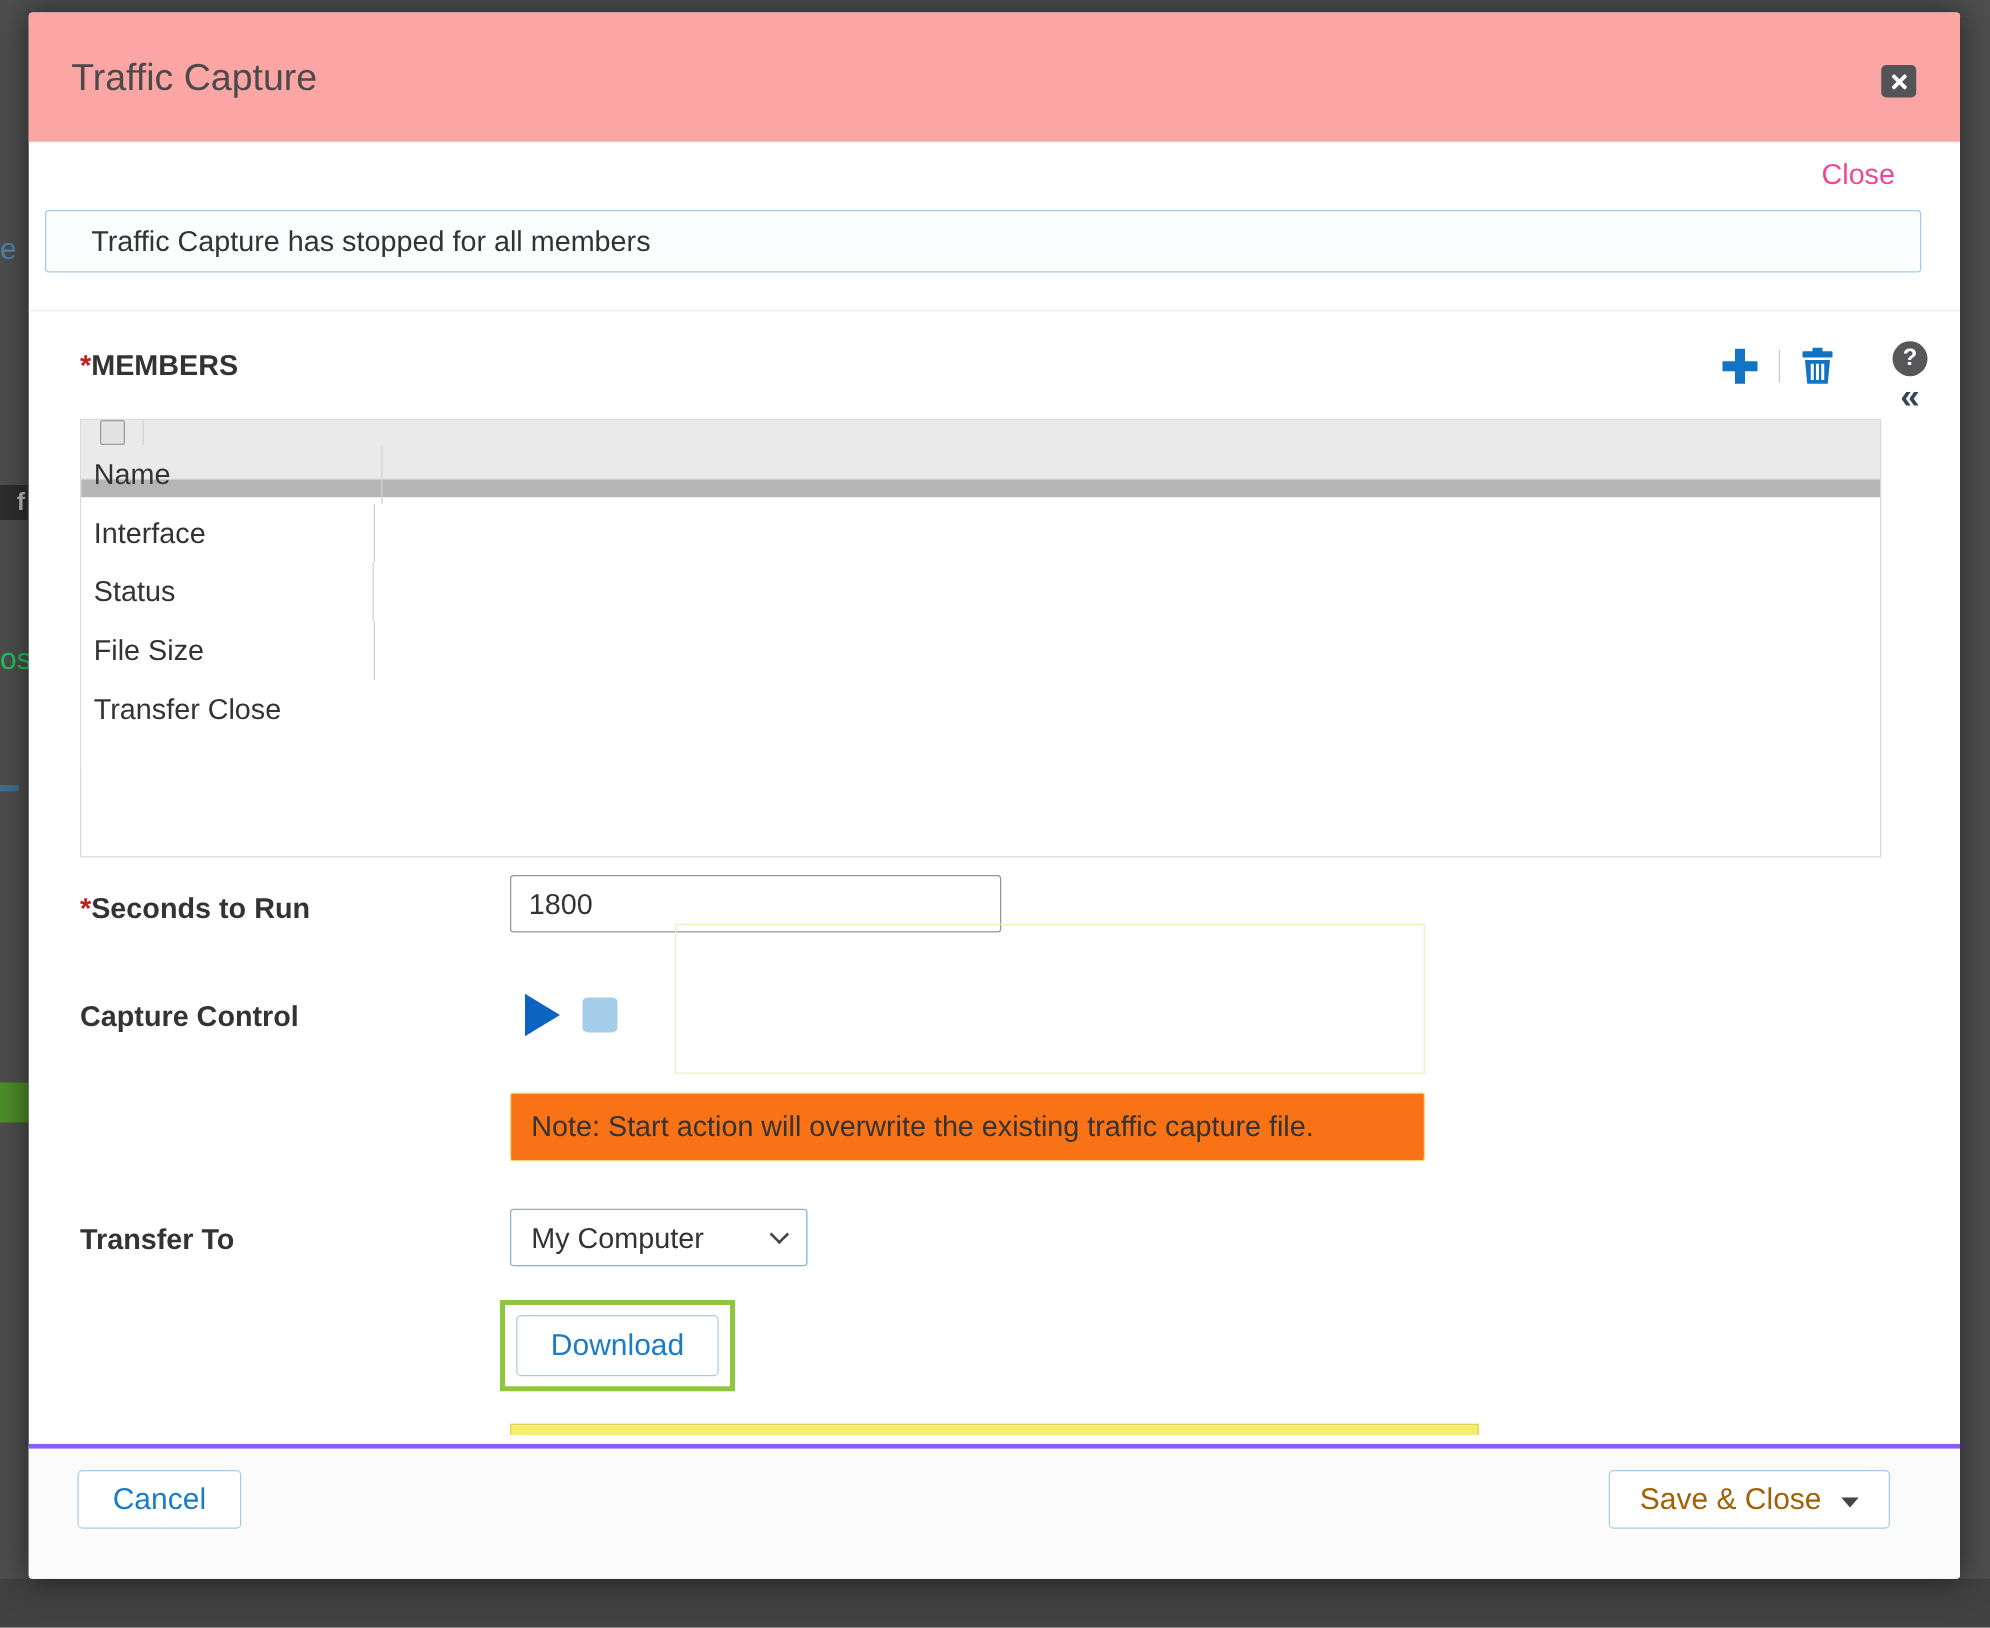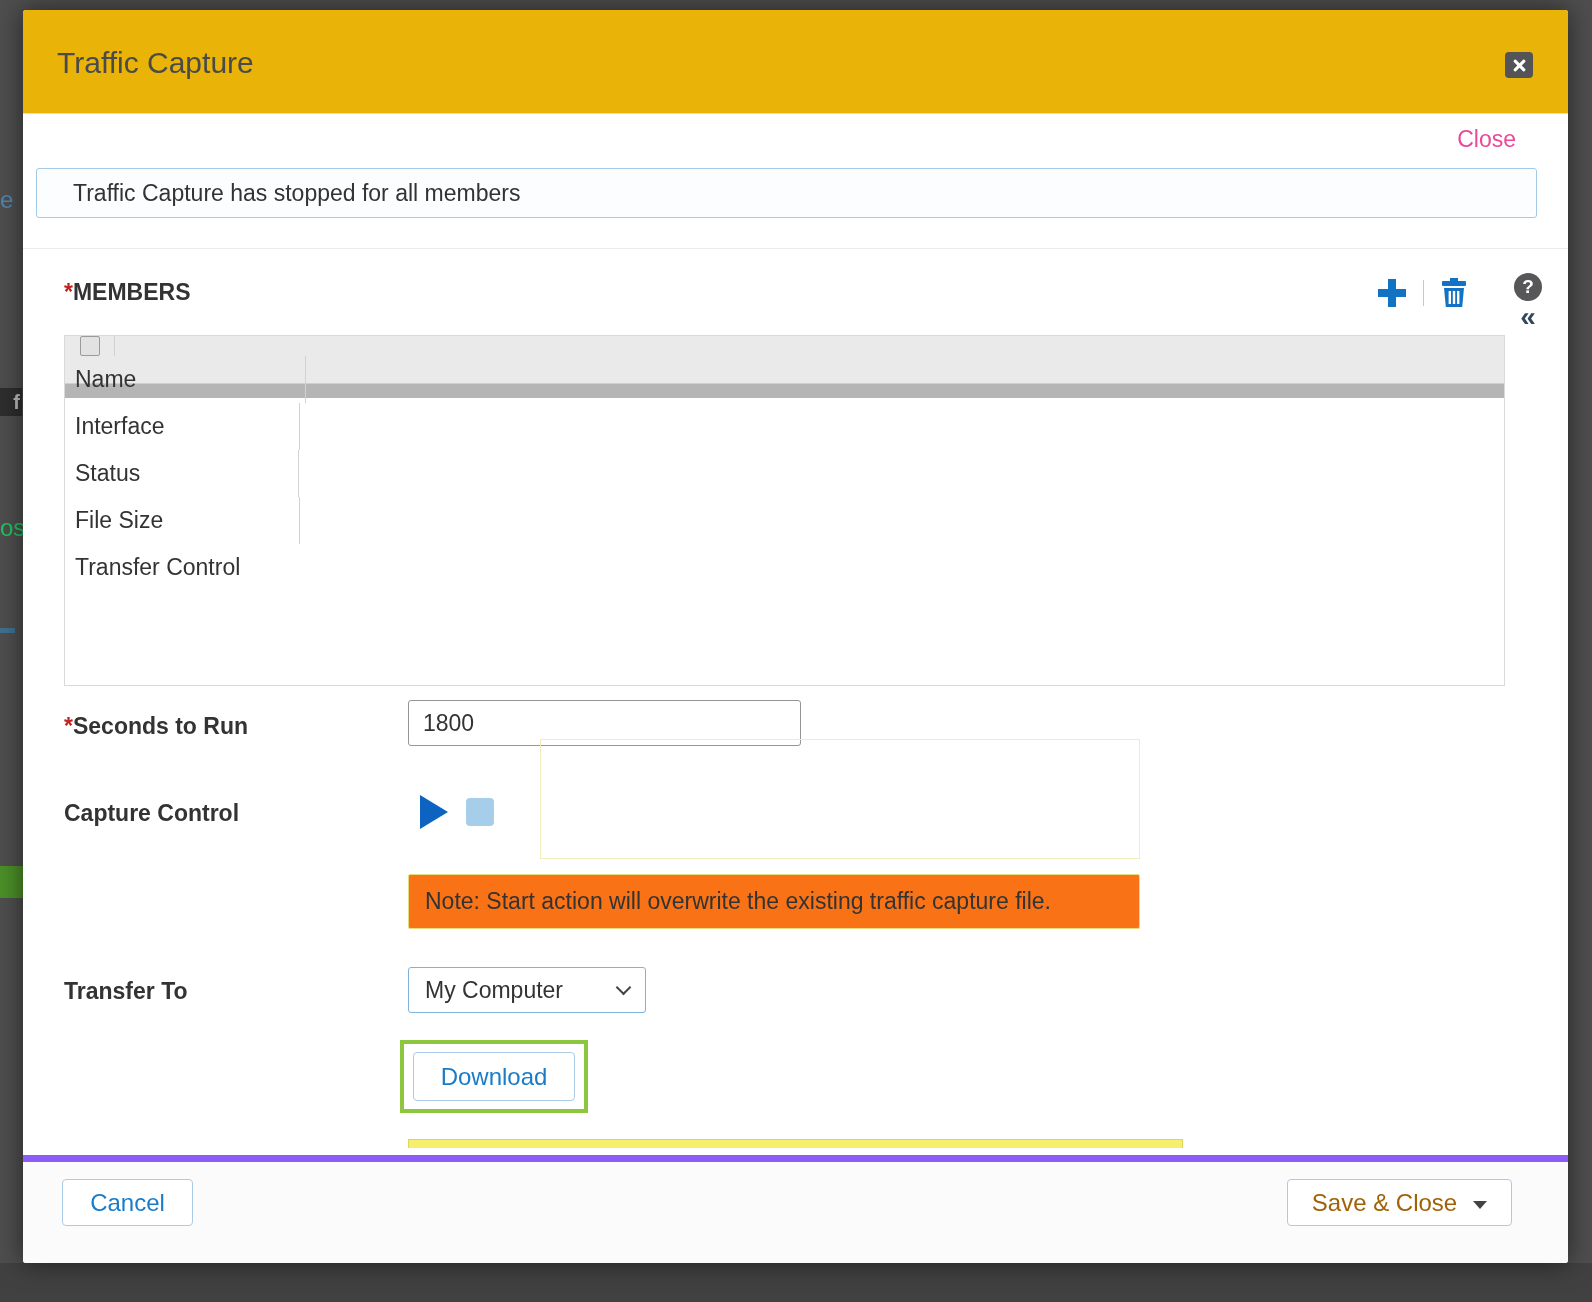--- a/index.html
+++ b/index.html
@@ -21,21 +21,21 @@
   .frag-green { left:0; top:866px; width:23px; height:32px; background:#4c8f28; }
   .bottom-band { position:absolute; left:0; top:1263px; width:100%; height:39px; background:#414141; }
 
   
   .modal {
     position:absolute; left:23px; top:10px; width:1545px; height:1253px;
     background:#ffffff; border-radius:3px; box-shadow:0 0 26px rgba(0,0,0,0.55);
   }
   .modal-header {
     position:absolute; left:0; top:0; width:100%; height:104px;
-    background:#eab308; border-bottom:1px solid #dcdcdc; border-radius:3px 3px 0 0;
+    background:#fca5a5; border-bottom:1px solid #dcdcdc; border-radius:3px 3px 0 0;
   }
   .modal-title { position:absolute; left:34px; top:36px; font-size:30px; color:#4a4a4a; font-weight:400; }
   .x-btn { position:absolute; top:42px; right:35px; width:28px; height:26px; background:#545457; border-radius:4px; cursor:pointer; }
   .x-btn::before, .x-btn::after {
     content:""; position:absolute; left:13px; top:6px; width:3px; height:15px;
     background:#fff; border-radius:1px;
   }
   .x-btn::before { transform:rotate(45deg); }
   .x-btn::after  { transform:rotate(-45deg); }
 
@@ -136,21 +136,21 @@
   .download-btn {
     position:absolute; left:390px; top:1042px; width:162px; height:49px;
     background:#fff; border:1px solid #a9cbe7; border-radius:4px;
     color:#1a7cc9; font-size:24px; text-align:center; line-height:47px; cursor:pointer;
   }
   .partial-note { position:absolute; left:385px; top:1129px; width:775px; height:9px; background:#f5ef6c; border:1px solid #ddd45e; border-bottom:none; }
 
   
   .modal-footer {
     position:absolute; left:0; top:1145px; width:100%; height:108px;
-    background:#fbfbfb; border-top:7px solid #8b5cf6; border-radius:0 0 3px 3px;
+    background:#fbfbfb; border-top:4px solid #8b5cf6; border-radius:0 0 3px 3px;
   }
   .cancel-btn {
     position:absolute; left:39px; top:17px; width:131px; height:47px;
     background:#fff; border:1px solid #a9cbe7; border-radius:4px;
     color:#1a7cc9; font-size:24px; text-align:center; line-height:45px; cursor:pointer;
   }
   .save-btn {
     position:absolute; right:56px; top:17px; width:225px; height:47px;
     background:#fff; border:1px solid #a9cbe7; border-radius:4px;
     color:#a16207; font-size:24px; cursor:pointer;
@@ -209,21 +209,21 @@
 
     <div class="members-table">
       <div class="thead">
         <div class="th col-cb">
           <span class="checkbox"></span>
         </div>
         <div class="th col-name">Name</div>
         <div class="th col-if">Interface</div>
         <div class="th col-st">Status</div>
         <div class="th col-fs">File Size</div>
-        <div class="th col-ts">Transfer Control</div>
+        <div class="th col-ts">Transfer Close</div>
       </div>
       <div class="hscroll"></div>
       <div class="tbody-empty"></div>
     </div>
 
     <div class="form-label lbl-seconds">
       <span class="req">*</span><span>Seconds to Run</span>
     </div>
     <input class="seconds-input" value="1800" style="">
 

